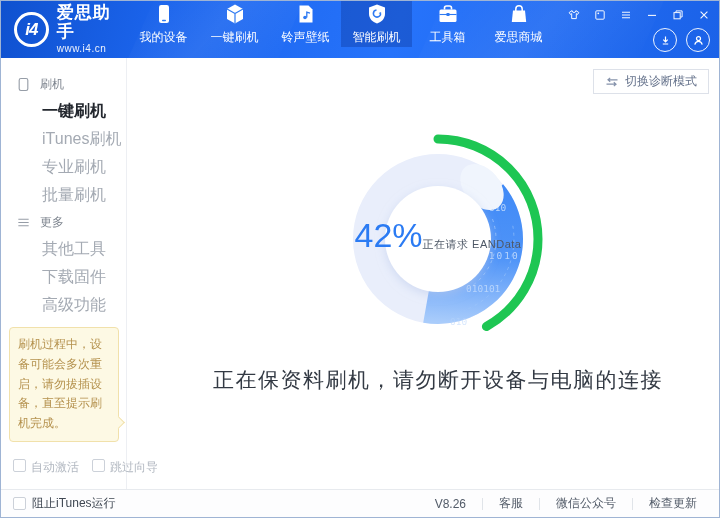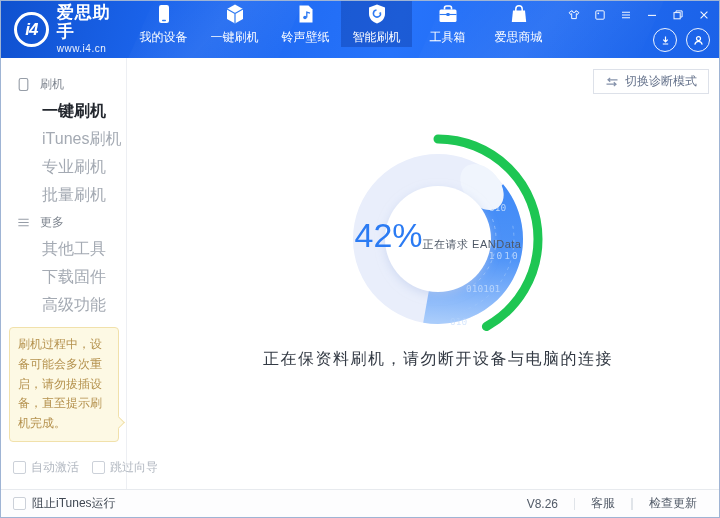--- a/index.html
+++ b/index.html
@@ -47,32 +47,32 @@
   .sidebar{flex:0 0 126px;width:126px;border-right:1px solid #edeff3;display:flex;flex-direction:column;padding-top:13px;}
   .sec{display:flex;align-items:center;gap:9px;padding-left:15px;color:#7e858f;font-size:12px;height:26px;}
   .sec svg{width:15px;height:15px;color:#969da7;}
   .s-item{padding-left:41px;font-size:16px;color:#a4aab3;height:28px;line-height:28px;cursor:pointer;white-space:nowrap;}
   .s-item.active{color:#23272e;font-weight:bold;}
   .warn{margin:auto 7px 0 8px;position:relative;background:#fdf9e4;border:1px solid #f1e1ab;
     border-radius:4px;padding:7px 7px 7px 8px;font-size:12px;color:#b5924e;line-height:1.65;}
   .warn::after{content:"";position:absolute;right:-5px;bottom:14px;width:8px;height:8px;
     background:#fdf9e4;border-top:1px solid #f1e1ab;border-right:1px solid #f1e1ab;transform:rotate(45deg);}
   .cb-row{display:flex;gap:13px;padding:17px 0 13px 12px;}
-  .cb{display:flex;align-items:center;gap:5px;font-size:12px;color:#b2b8c1;cursor:pointer;white-space:nowrap;}
+  .cb{display:flex;align-items:flex-start;gap:5px;font-size:12px;color:#b2b8c1;cursor:pointer;white-space:nowrap;}
   .box{width:13px;height:13px;border:1px solid #ccd1d9;border-radius:2px;background:#fff;flex:0 0 13px;}
   
   main{flex:1;position:relative;background:#fff;}
   .diag-btn{position:absolute;top:11px;right:10px;height:25px;padding:0 11px;border:1px solid #dde1e9;
     border-radius:0;background:#fff;color:#66738c;font-size:12px;display:flex;align-items:center;gap:6px;cursor:pointer;}
   .diag-btn svg{width:14px;height:10px;}
   .progress-wrap{position:absolute;left:50%;top:71px;transform:translateX(-50%);width:220px;height:220px;}
   .center-text{position:absolute;inset:0;display:flex;flex-direction:row;align-items:center;justify-content:center;pointer-events:none;}
   .pct{font-size:34px;color:#2b7bf3;margin-top:-8px;}
   .st{font-size:11px;color:#4e5866;margin-top:11px;letter-spacing:.5px;}
-  .msg{position:absolute;top:291px;left:0;right:0;text-align:center;font-size:16px;color:#333a44;letter-spacing:1.5px;}
+  .msg{position:absolute;top:308px;left:0;right:0;text-align:center;font-size:21px;color:#333a44;letter-spacing:1.5px;}
   
   footer{flex:0 0 28px;border-top:1px solid #e7eaee;background:#fdfdfe;display:flex;align-items:center;
     padding:0 6px 0 12px;font-size:12px;}
   .f-left{display:flex;align-items:center;gap:6px;color:#3f4752;cursor:pointer;}
   .f-right{margin-left:auto;display:flex;align-items:center;}
   .f-item{padding:0 16px;color:#525b68;cursor:pointer;white-space:nowrap;}
   .f-ver{color:#525b68;padding:0 16px;}
   .sep{width:1px;height:12px;background:#e0e4e9;}
   svg{overflow:visible;}
 </style>
@@ -282,18 +282,19 @@
   <footer>
     <label class="f-left">
       <span class="box"></span>
       <span>阻止iTunes运行</span>
     </label>
     <div class="f-right">
       <span class="f-ver">V8.26</span>
       <span class="sep"></span>
       <span class="f-item">客服</span>
       <span class="sep"></span>
+      <span class="f-item">微信公众号</span>
       <span class="sep"></span>
       <span class="f-item">检查更新</span>
     </div>
   </footer>
 
 </div>
 
 </body></html>

